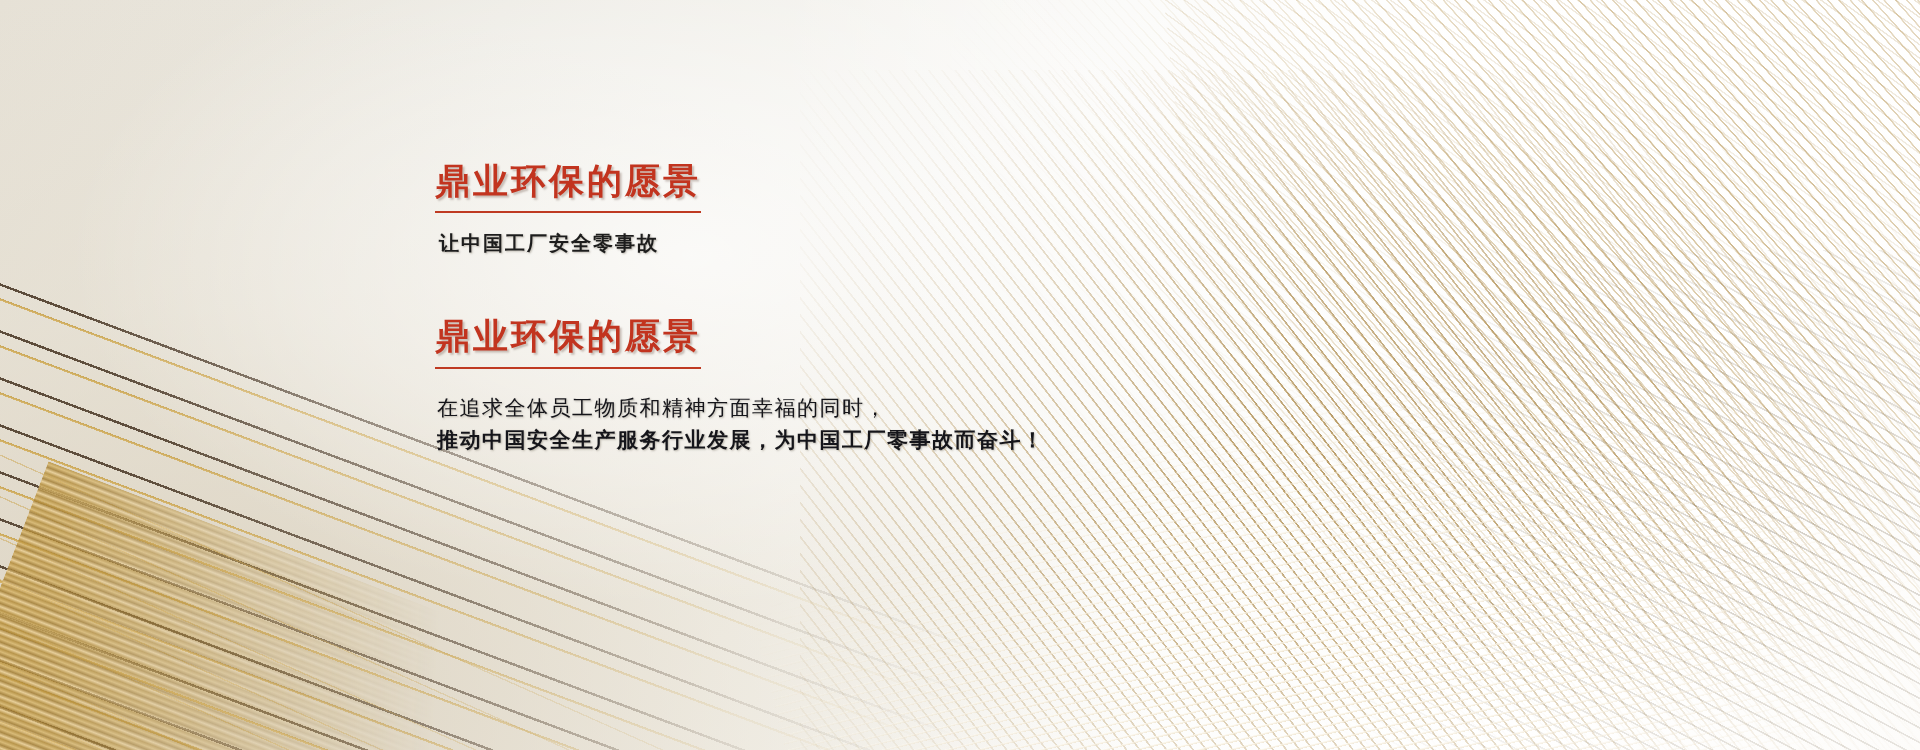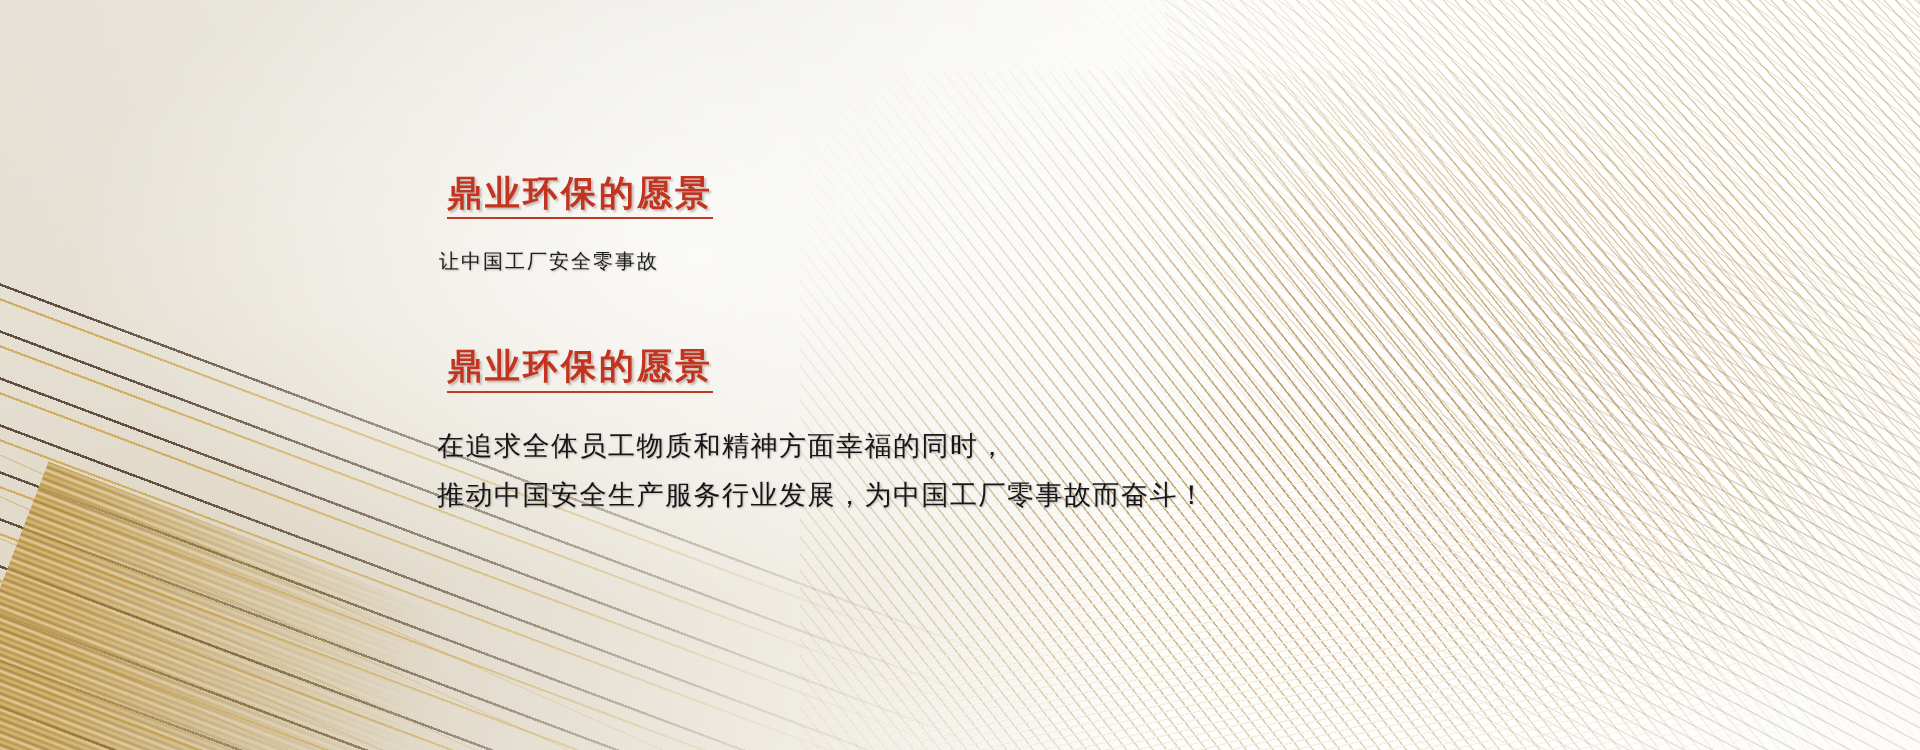--- a/index.html
+++ b/index.html
@@ -190,53 +190,54 @@
     position: absolute;
     left: 435px;
     top: 160px;
     width: 1000px;
   }
 
   .vision-block { margin: 0 0 0 0; }
 
   .headline {
     display: inline-block;
-    margin: 12px;
+    margin: 0;
     font-size: 35px;
     font-weight: bold;
     letter-spacing: 3px;
     line-height: 1.18;
     color: #c2341f;
     text-shadow: 2px 2px 2px rgba(90,60,45,0.30);
-    padding-bottom: 4px;
+    padding-bottom: 10px;
     border-bottom: 2px solid #bf3a22;
     white-space: nowrap;
   }
 
   .subline {
     margin: 17px 0 4px 4px;
     font-size: 20px;
     letter-spacing: 2px;
     color: #1d1d1d;
     text-shadow: 1px 1px 2px rgba(120,110,95,0.45);
     white-space: nowrap;
+    font-weight: bold;
   }
 
   .mission-block { margin-top: 58px; }
 
   .body-line {
     margin: 0;
-    font-size: 27px;
+    font-size: 21px;
     letter-spacing: 1.5px;
     line-height: 1.0;
     color: #15151a;
     text-shadow: 1px 1px 2px rgba(120,112,98,0.45);
     white-space: nowrap;
   }
-  .body-line + .body-line { margin-top: 22px; }
+  .body-line + .body-line { margin-top: 11px; font-weight: bold; }
   .mission-body { margin-top: 28px; margin-left: 2px; }
 </style>
 </head>
 <body>
 
 <div id="banner">
 
   <div class="layer rays-top"></div>
   <div class="layer hatch-right"></div>
   <div class="layer hatch-right-low"></div>

